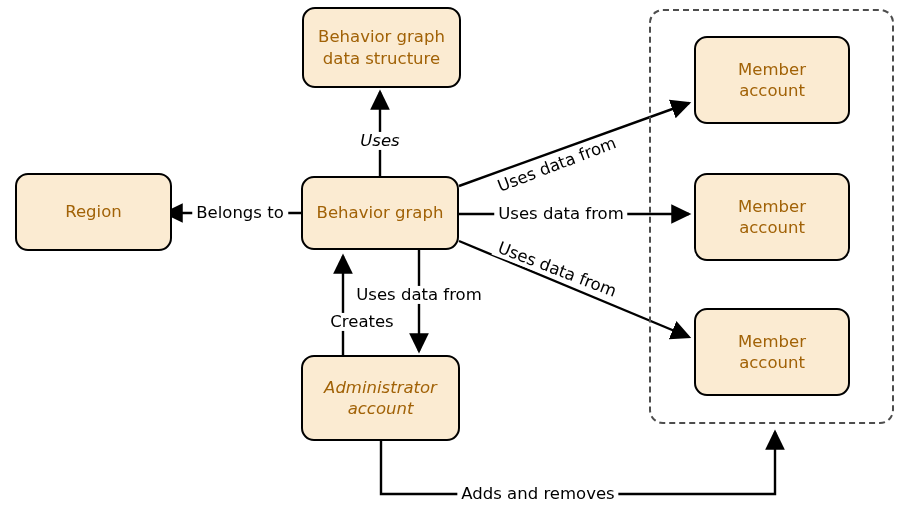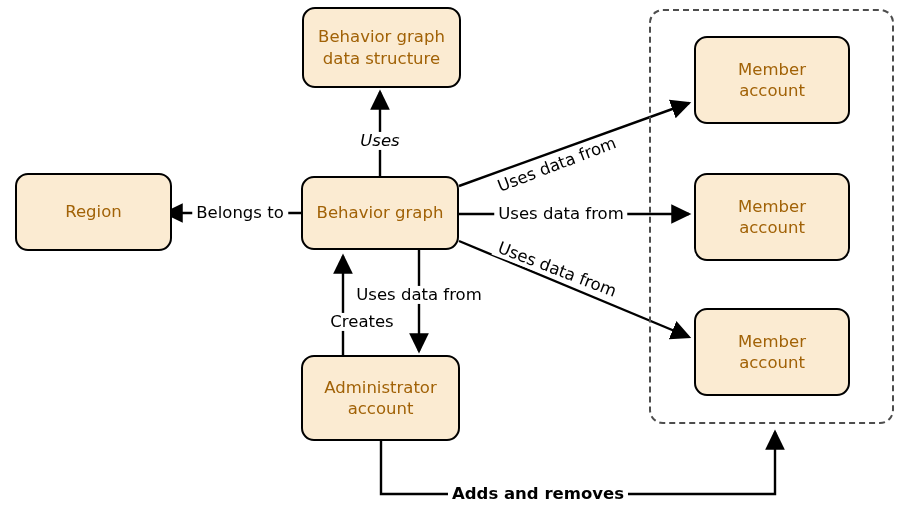--- a/index.html
+++ b/index.html
@@ -93,21 +93,21 @@
 
   <div class="group-box" style="left:649px; top:9px; width:245px; height:415px;"></div>
 
   <div class="node" style="left:302px; top:7px; width:159px; height:81px;">Behavior graph
 data structure</div>
 
   <div class="node" style="left:15px; top:173px; width:157px; height:78px;">Region</div>
 
   <div class="node" style="left:301px; top:176px; width:158px; height:74px;">Behavior graph</div>
 
-  <div class="node" style="left:301px; top:355px; width:159px; height:86px;">Administrator
+  <div class="node" style="left:301px; top:355px; width:159px; height:86px;font-style:italic;">Administrator
 account</div>
 
   <div class="node" style="left:694px; top:36px; width:156px; height:88px;">Member
 account</div>
 
   <div class="node" style="left:694px; top:173px; width:156px; height:88px;">Member
 account</div>
 
   <div class="node" style="left:694px; top:308px; width:156px; height:88px;">Member
 account</div>
@@ -119,15 +119,15 @@
   <div class="edge-label rot-a" style="left:557px; top:165px;">Uses data from</div>
 
   <div class="edge-label rot-0" style="left:561px; top:214px;">Uses data from</div>
 
   <div class="edge-label rot-b" style="left:557px; top:270px;">Uses data from</div>
 
   <div class="edge-label rot-0" style="left:419px; top:295px;">Uses data from</div>
 
   <div class="edge-label rot-0" style="left:362px; top:322px;">Creates</div>
 
-  <div class="edge-label rot-0" style="left:538px; top:494px;font-weight:bold;">Adds and removes</div>
+  <div class="edge-label rot-0" style="left:538px; top:494px;">Adds and removes</div>
 
 </div>
 
 </body></html>

